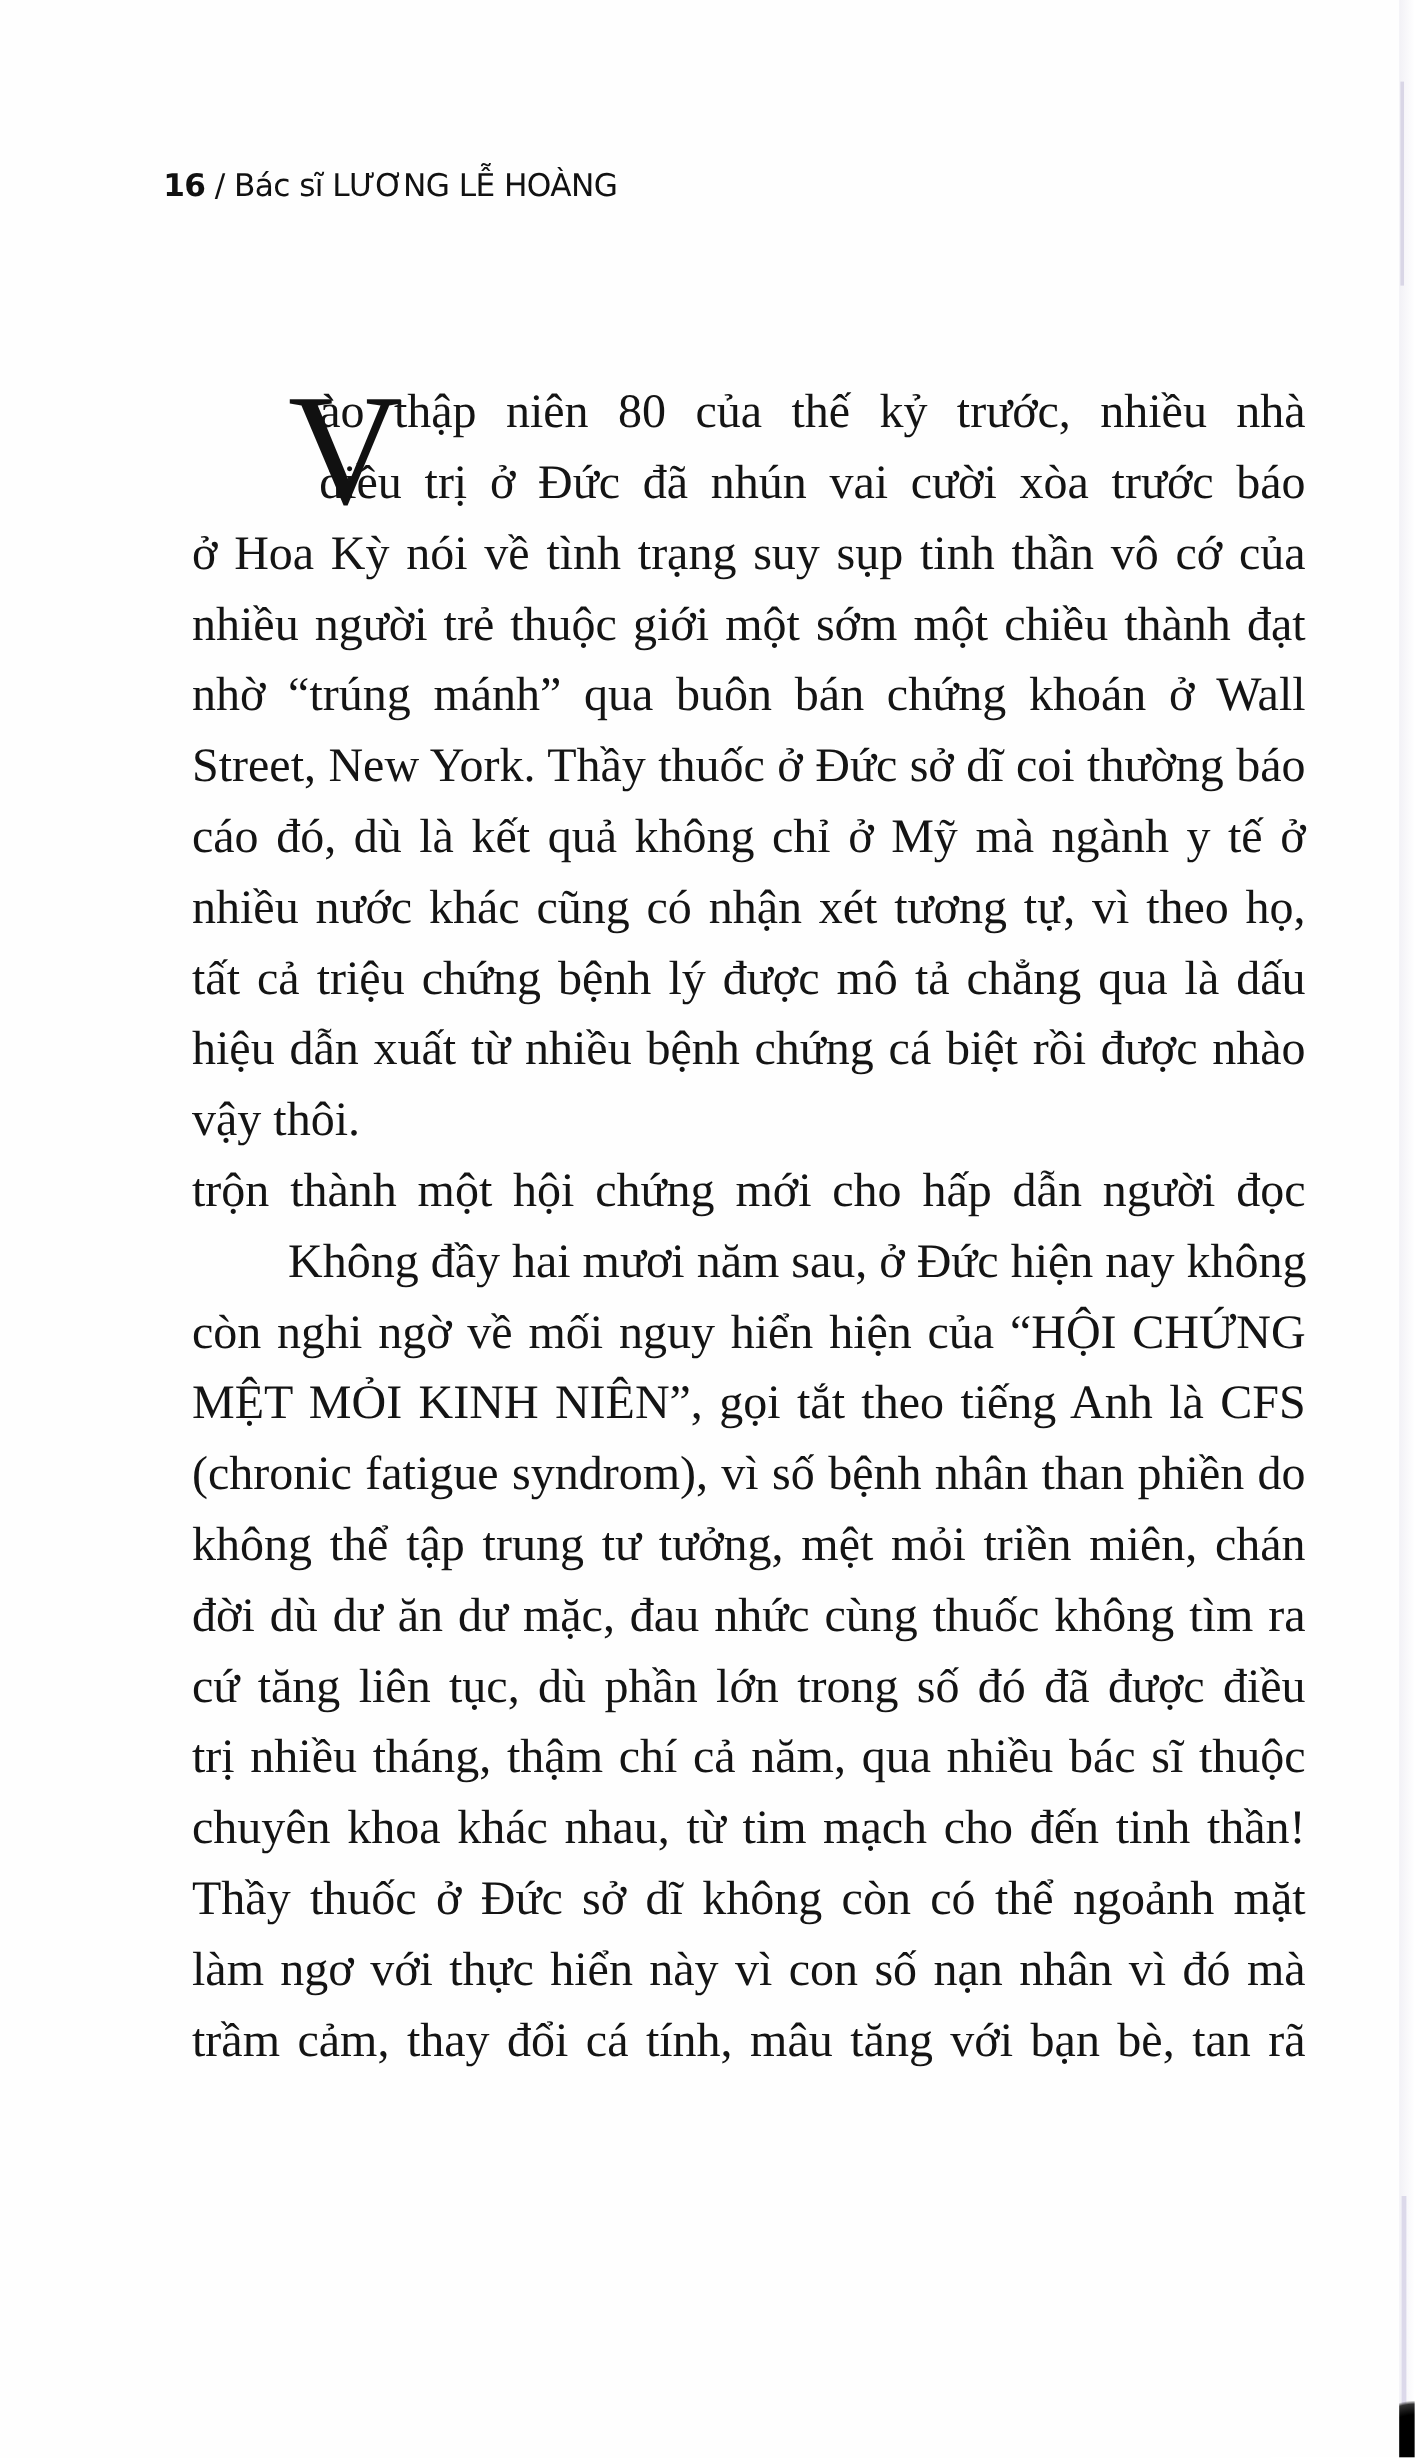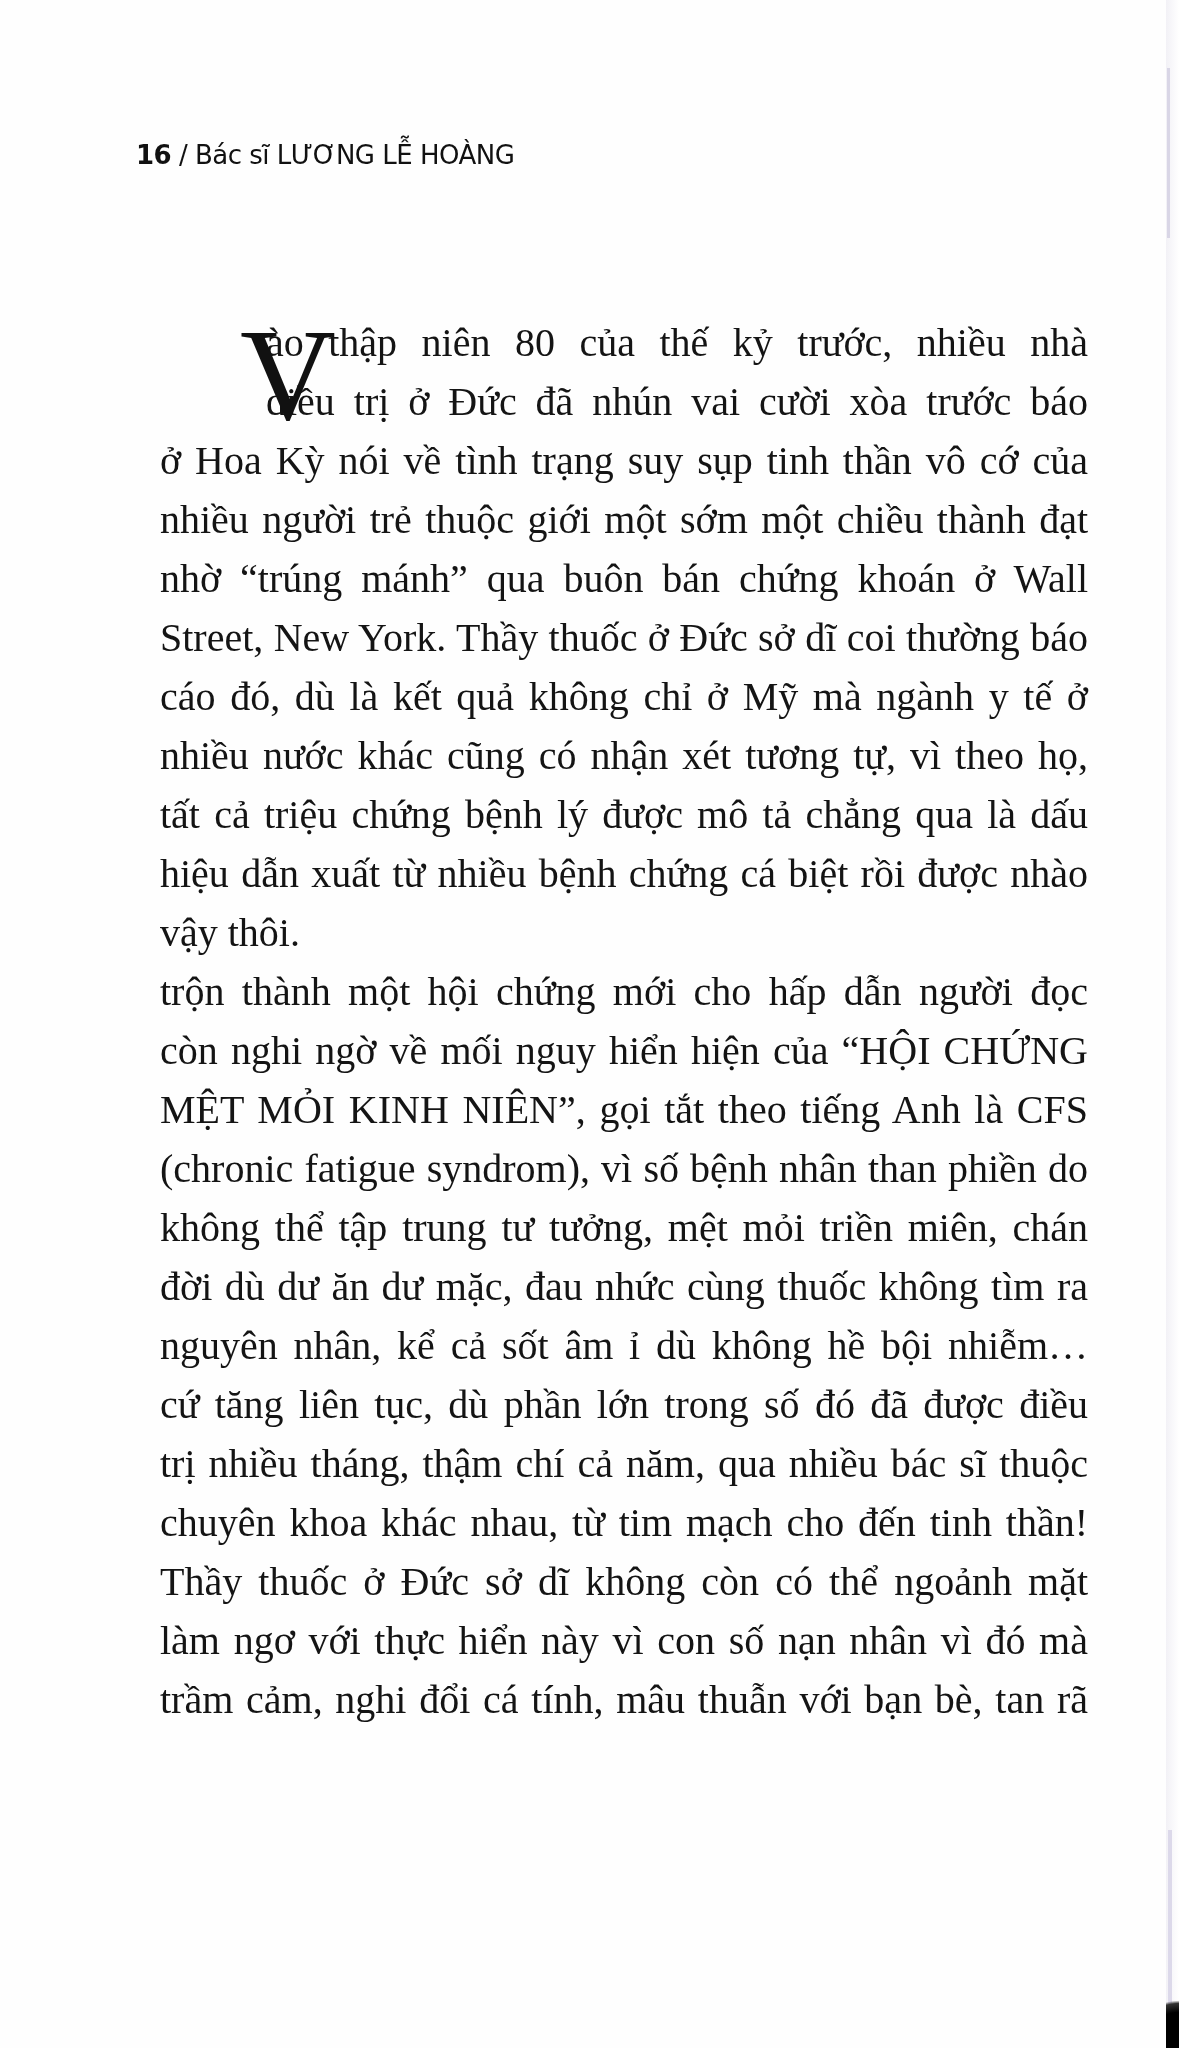--- a/index.html
+++ b/index.html
@@ -76,26 +76,26 @@
     <span class="line">nhờ “trúng mánh” qua buôn bán chứng khoán ở Wall</span>
     <span class="line">Street, New York. Thầy thuốc ở Đức sở dĩ coi thường báo</span>
     <span class="line">cáo đó, dù là kết quả không chỉ ở Mỹ mà ngành y tế ở</span>
     <span class="line">nhiều nước khác cũng có nhận xét tương tự, vì theo họ,</span>
     <span class="line">tất cả triệu chứng bệnh lý được mô tả chẳng qua là dấu</span>
     <span class="line">hiệu dẫn xuất từ nhiều bệnh chứng cá biệt rồi được nhào</span>
     <span class="line last">vậy thôi.</span>
     <span class="line">trộn thành một hội chứng mới cho hấp dẫn người đọc</span>
   </div>
   <div class="para">
+    <span class="line indent">Không đầy hai mươi năm sau, ở Đức hiện nay không</span>
     <span class="line">còn nghi ngờ về mối nguy hiển hiện của “HỘI CHỨNG</span>
     <span class="line">MỆT MỎI KINH NIÊN”, gọi tắt theo tiếng Anh là CFS</span>
     <span class="line">(chronic fatigue syndrom), vì số bệnh nhân than phiền do</span>
     <span class="line">không thể tập trung tư tưởng, mệt mỏi triền miên, chán</span>
     <span class="line">đời dù dư ăn dư mặc, đau nhức cùng thuốc không tìm ra</span>
-    <span class="line">nguyên nhân, kể cả sốt âm ỉ dù không hề bội nhiễm…</span>
     <span class="line">cứ tăng liên tục, dù phần lớn trong số đó đã được điều</span>
     <span class="line">trị nhiều tháng, thậm chí cả năm, qua nhiều bác sĩ thuộc</span>
     <span class="line">chuyên khoa khác nhau, từ tim mạch cho đến tinh thần!</span>
     <span class="line">Thầy thuốc ở Đức sở dĩ không còn có thể ngoảnh mặt</span>
     <span class="line">làm ngơ với thực hiển này vì con số nạn nhân vì đó mà</span>
-    <span class="line">trầm cảm, nghi đổi cá tính, mâu thuẫn với bạn bè, tan rã</span>
+    <span class="line">trầm cảm, thay đổi cá tính, mâu tăng với bạn bè, tan rã</span>
   </div>
 </div>
 
 </body></html>

